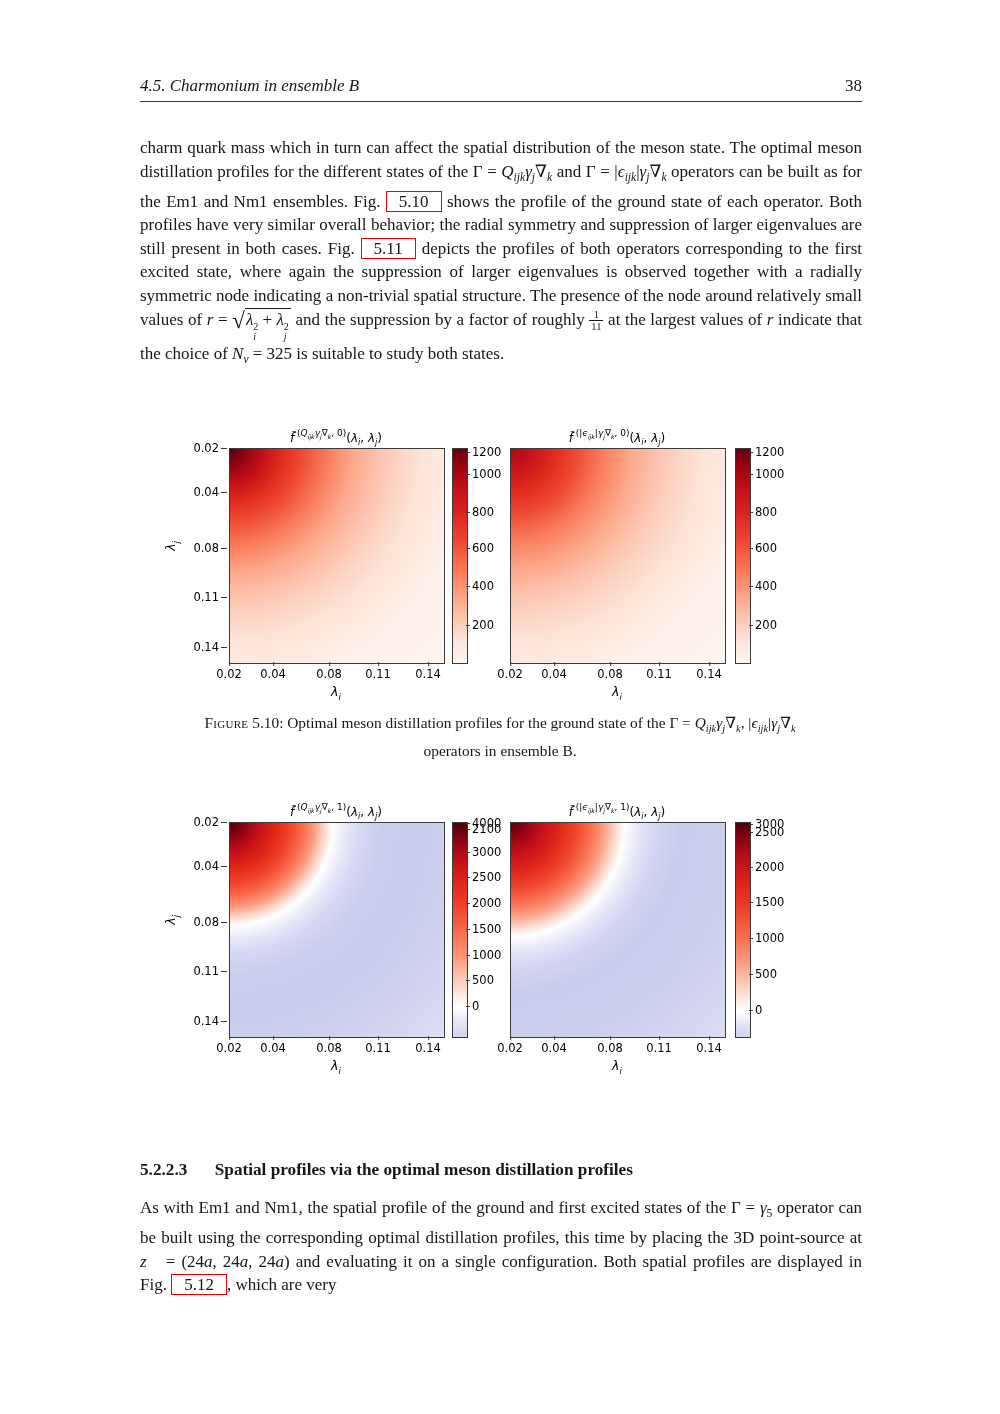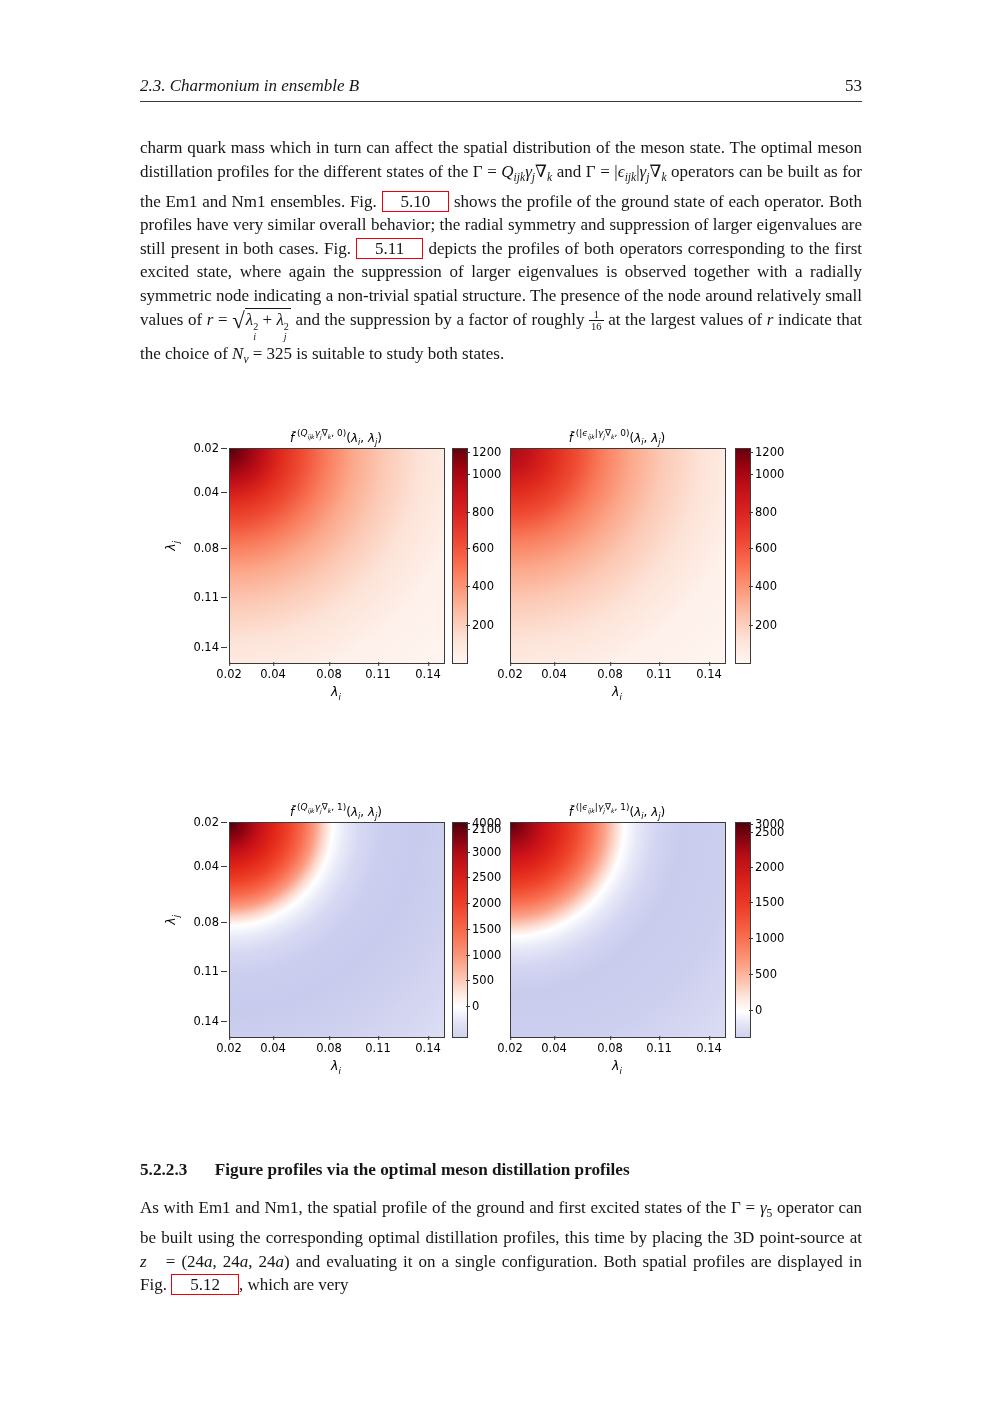--- a/index.html
+++ b/index.html
@@ -10,21 +10,21 @@
   .header{position:absolute;left:140px;top:76px;width:722px;font-size:17px;}
   .htitle{font-style:italic;}
   .hnum{position:absolute;right:0;top:0;font-style:normal;}
   .rule{position:absolute;left:140px;top:101px;width:722px;border-top:1.2px solid #3c3c3c;}
 
   
   .para{position:absolute;left:140px;width:722px;font-size:17px;line-height:23.6px;
         text-align:justify;}
   .p1{top:136px;}
   .p2{top:1196px;}
-  .linkbox{border:1.2px solid #e8000d;padding:0 18px;}
+  .linkbox{border:1.2px solid #e8000d;padding:0 12px;}
   sub,sup{font-size:0.68em;}
   .frac{display:inline-block;vertical-align:-0.55em;text-align:center;font-size:0.62em;line-height:1.05;}
   .fn{display:block;border-bottom:1px solid #161616;padding:0 2px;}
   .fd{display:block;padding:0 2px;}
   .sqrt{white-space:nowrap;display:inline-block;}
   .rad{font-size:1.35em;vertical-align:-0.12em;}
   .ovl{border-top:1.2px solid #161616;padding:1px 2px 0 1px;}
   .stk{display:inline-flex;flex-direction:column;font-size:0.6em;line-height:1.0;
        vertical-align:-0.5em;text-align:left;}
 
@@ -80,32 +80,32 @@
   .cb511b{background:linear-gradient(to bottom,
     #4f0009 0%,#7c0210 6%,#b50d16 15%,#d81f1b 26%,#ec3a26 38%,#f76547 51%,
     #fb9275 63%,#fcc3ae 74%,#fee9e0 82%,#ffffff 88%,#e3e4f6 94%,#d0d2ef 100%);}
 </style>
 </head>
 <body>
 
 <div class="page">
 
   <div class="header">
-    <span class="htitle">2.3.  Charmonium in ensemble B</span>
-    <span class="hnum">53</span>
+    <span class="htitle">4.5.  Charmonium in ensemble B</span>
+    <span class="hnum">38</span>
   </div>
   <div class="rule"></div>
 
   <div class="para p1">charm quark mass which in turn can affect the spatial distribution of the meson state. The optimal meson distillation profiles for the different states of the Γ = <i>Q<sub>ijk</sub>γ<sub>j</sub></i>∇<sub><i>k</i></sub> and Γ = |<i>ϵ<sub>ijk</sub></i>|<i>γ<sub>j</sub></i>∇<sub><i>k</i></sub> operators can be built as for the Em1 and Nm1 ensembles. Fig. <span class="linkbox">5.10</span> shows the profile of the ground state of each operator. Both profiles have very similar overall behavior; the radial symmetry and suppression of larger eigenvalues are still present in both cases. Fig. <span class="linkbox">5.11</span> depicts the profiles of both operators corresponding to the first excited state, where again the suppression of larger eigenvalues is observed together with a radially symmetric node indicating a non-trivial spatial structure. The presence of the node around relatively small values of <i>r</i> = <span class="sqrt"><span class="rad">√</span><span class="ovl"><i>λ</i><span class="stk">
             <span>2</span>
             <span><i>i</i></span>
           </span> + <i>λ</i><span class="stk">
             <span>2</span>
             <span><i>j</i></span>
-          </span></span></span> and the suppression by a factor of roughly <span class="frac"><span class="fn">1</span><span class="fd">16</span></span> at the largest values of <i>r</i> indicate that the choice of <i>N<sub>v</sub></i> = 325 is suitable to study both states.</div>
+          </span></span></span> and the suppression by a factor of roughly <span class="frac"><span class="fn">1</span><span class="fd">11</span></span> at the largest values of <i>r</i> indicate that the choice of <i>N<sub>v</sub></i> = 325 is suitable to study both states.</div>
 
   <div class="fig" style="top:425px;">
 
     <div class="pgroup" style="left:89px;">
       <div class="ptitle"><i>f̃</i><span class="tsup"> (<i>Q<sub>ijk</sub>γ<sub>j</sub></i>∇<sub><i>k</i></sub>, 0)</span>(<i>λ<sub>i</sub></i>, <i>λ<sub>j</sub></i>)</div>
       <div class="ylabel"><i>λ<sub>j</sub></i></div>
       <span class="ytick" style="top:23px;">0.02</span>
       <span class="ytick" style="top:67px;">0.04</span>
       <span class="ytick" style="top:123px;">0.08</span>
       <span class="ytick" style="top:172px;">0.11</span>
@@ -142,20 +142,21 @@
     <div class="cbticks" style="left:615px;">
       <span class="cbtick" style="top:27px;">1200</span>
       <span class="cbtick" style="top:49px;">1000</span>
       <span class="cbtick" style="top:87px;">800</span>
       <span class="cbtick" style="top:123px;">600</span>
       <span class="cbtick" style="top:161px;">400</span>
       <span class="cbtick" style="top:200px;">200</span>
     </div>
   </div>
 
+  <div class="caption" style="top:712px;"><span class="fc">Figure</span> 5.10: Optimal meson distillation profiles for the ground state of the Γ = <i>Q<sub>ijk</sub>γ<sub>j</sub></i>∇<sub><i>k</i></sub>, |<i>ϵ<sub>ijk</sub></i>|<i>γ<sub>j</sub></i>∇<sub><i>k</i></sub> operators in ensemble B.</div>
 
   <div class="fig" style="top:799px;">
 
     <div class="pgroup" style="left:89px;">
       <div class="ptitle"><i>f̃</i><span class="tsup"> (<i>Q<sub>ijk</sub>γ<sub>j</sub></i>∇<sub><i>k</i></sub>, 1)</span>(<i>λ<sub>i</sub></i>, <i>λ<sub>j</sub></i>)</div>
       <div class="ylabel"><i>λ<sub>j</sub></i></div>
       <span class="ytick" style="top:23px;">0.02</span>
       <span class="ytick" style="top:67px;">0.04</span>
       <span class="ytick" style="top:123px;">0.08</span>
       <span class="ytick" style="top:172px;">0.11</span>
@@ -198,18 +199,18 @@
       <span class="cbtick" style="top:68px;">2000</span>
       <span class="cbtick" style="top:103px;">1500</span>
       <span class="cbtick" style="top:139px;">1000</span>
       <span class="cbtick" style="top:175px;">500</span>
       <span class="cbtick" style="top:211px;">0</span>
     </div>
   </div>
 
 
   <div class="sechead">
-    <span>5.2.2.3</span><span class="gap"></span><span>Figure profiles via the optimal meson distillation profiles</span>
+    <span>5.2.2.3</span><span class="gap"></span><span>Spatial profiles via the optimal meson distillation profiles</span>
   </div>
 
   <div class="para p2">As with Em1 and Nm1, the spatial profile of the ground and first excited states of the Γ = <i>γ</i><sub>5</sub> operator can be built using the corresponding optimal distillation profiles, this time by placing the 3D point-source at <i>z⃗</i> = (24<i>a</i>, 24<i>a</i>, 24<i>a</i>) and evaluating it on a single configuration. Both spatial profiles are displayed in Fig. <span class="linkbox">5.12</span>, which are very</div>
 
 </div>
 
 </body></html>

